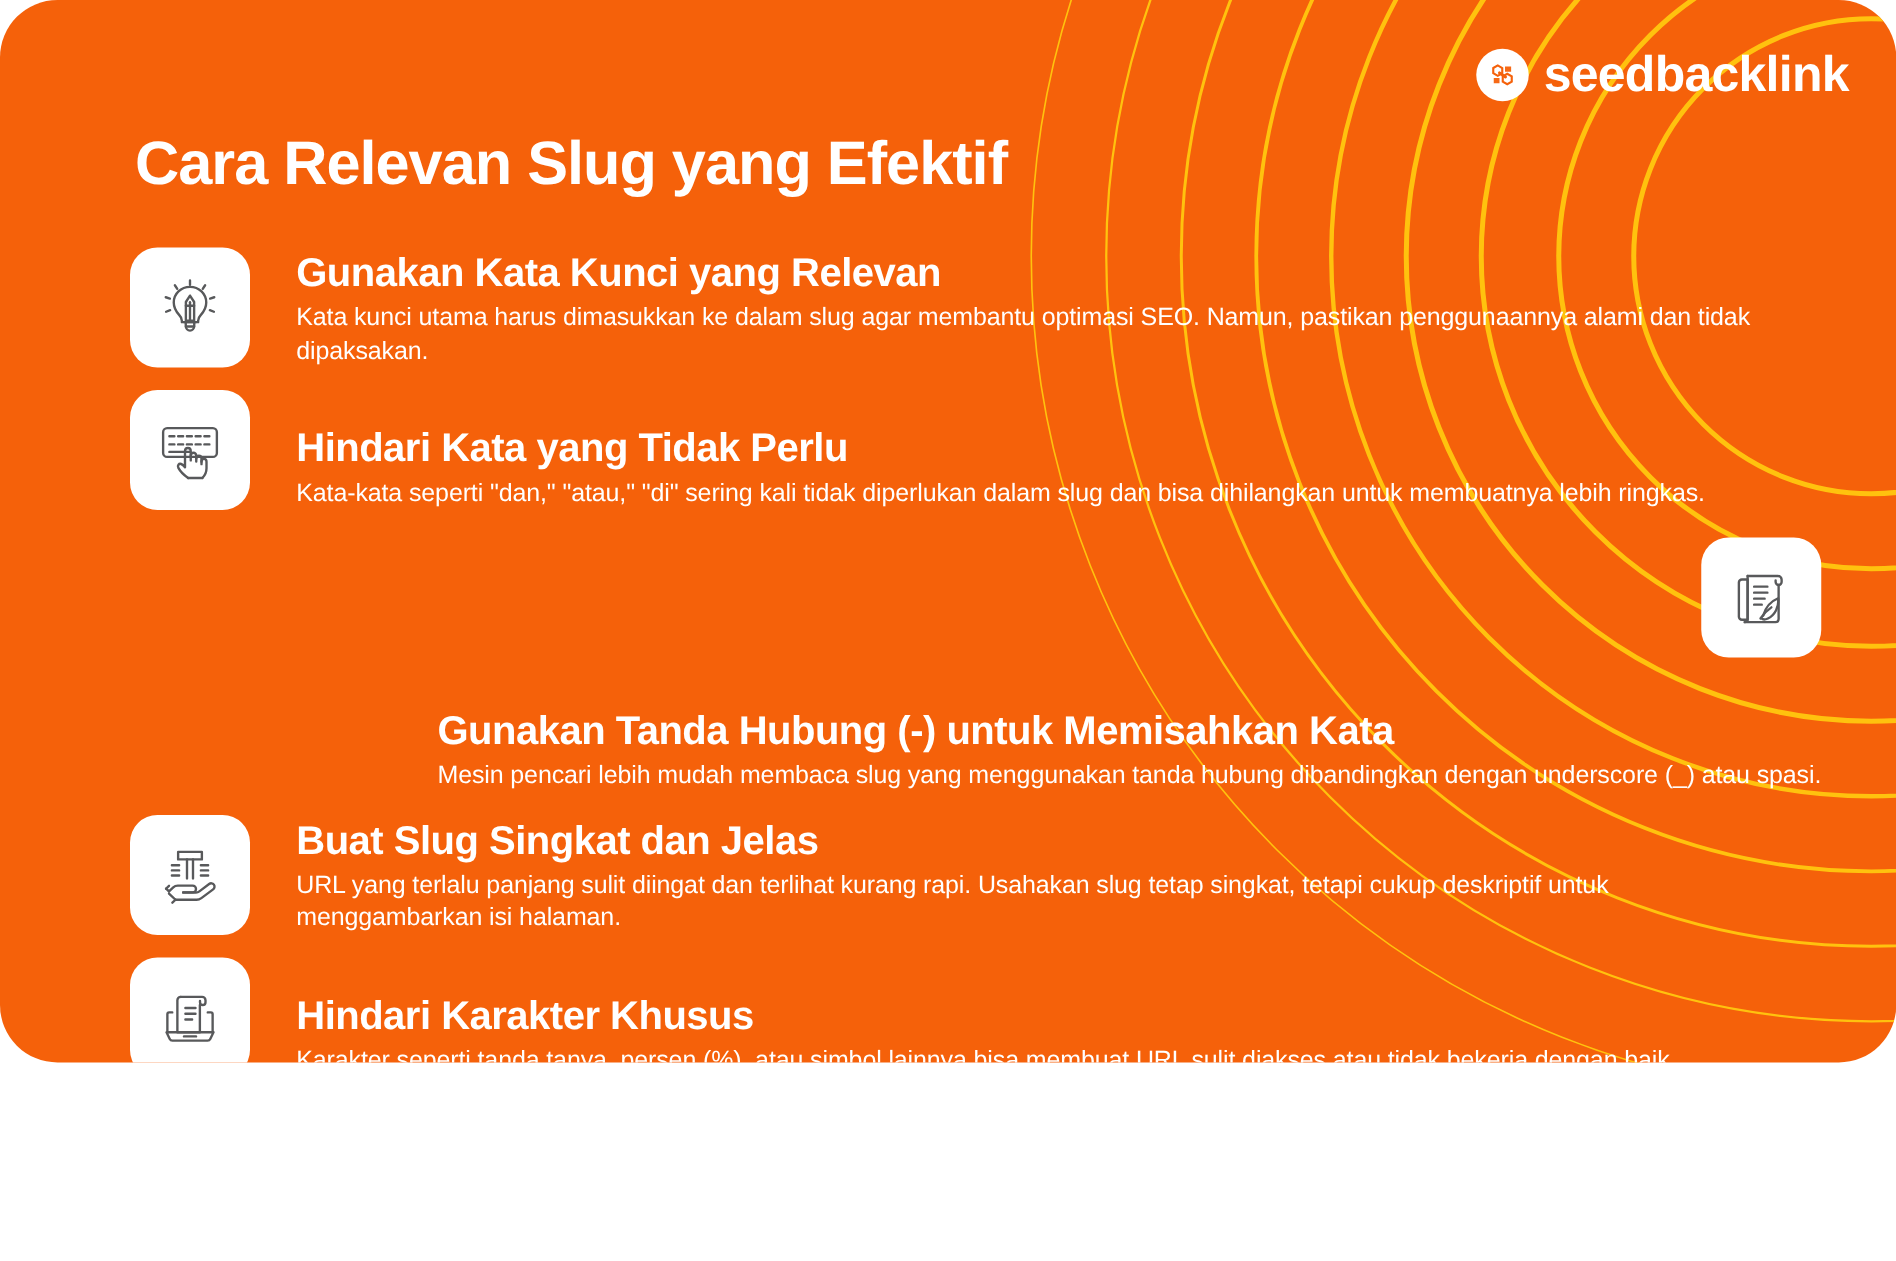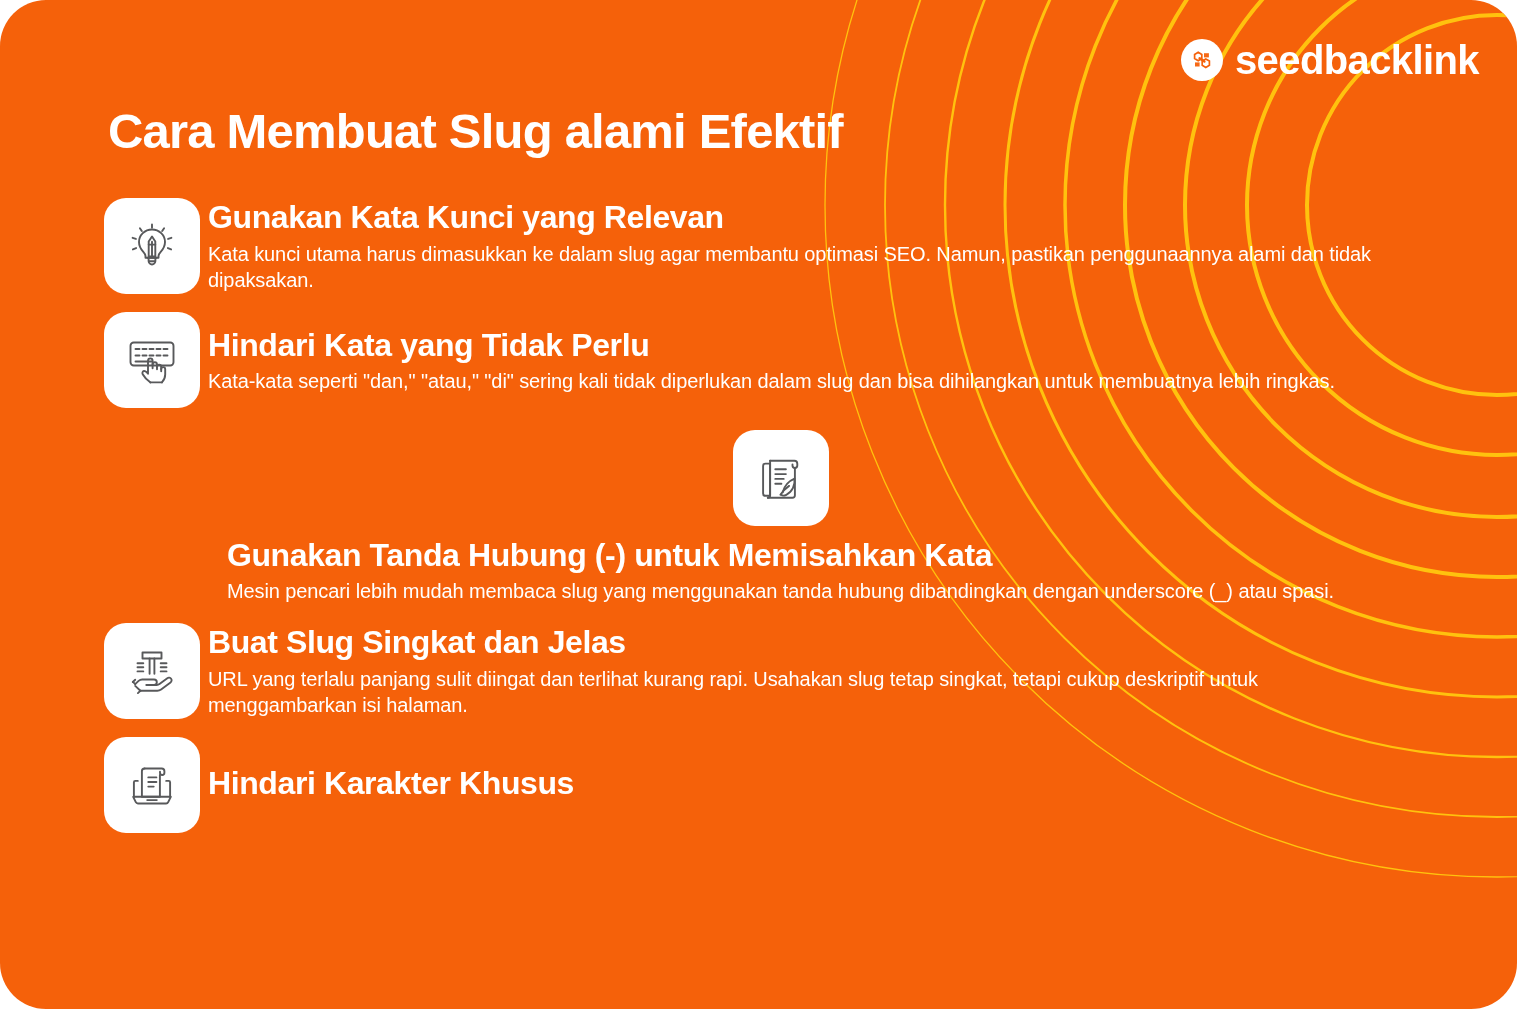--- a/index.html
+++ b/index.html
@@ -12,21 +12,21 @@
     height: 1009px;
     overflow: hidden;
     font-family: "Liberation Sans", sans-serif;
     -webkit-font-smoothing: antialiased;
   }
 
   
   #poster {
     position: relative;
     width: 1517px;
-    height: 1009px;
+    height: 850px;
     box-sizing: border-box;
     background: #F5610A;
     border-radius: 46px;
     overflow: hidden;
   }
 
   
   #arcs {
     position: absolute;
     inset: 0;
@@ -80,22 +80,22 @@
   
   #list {
     position: absolute;
     left: 104px;
     top: 196px;
     right: 60px;
     z-index: 3;
   }
   .item {
     display: flex;
-    align-items: center;
-    gap: 8px;
+    align-items: flex-end;
+    gap: 37px;
     margin-bottom: 14px;
   }
   .item:last-child { margin-bottom: 0; }
 
   .tile {
     flex: 0 0 auto;
     width: 96px;
     height: 96px;
     border-radius: 22px;
     background: #ffffff;
@@ -165,21 +165,21 @@
           <path d="M15.2 16.1 L18.8 14.0 L22.4 16.1 L22.4 20.3 L18.8 22.4 L15.2 20.3 Z" fill="none" stroke="#F5610A" stroke-width="1.7"></path>
           <path d="M12.6 13.3 L17.4 16.6" stroke="#F5610A" stroke-width="2.4" stroke-linecap="round"></path>
           <path d="M17.0 8.2 L21.9 8.2 L21.9 12.4 L17.0 12.4 Z" opacity="0.95"></path>
           <path d="M8.0 17.4 L12.6 17.4 L12.6 21.5 L8.0 21.5 Z" opacity="0.95"></path>
         </g>
       </svg>
     </span>
     <span class="wordmark">seedbacklink</span>
   </div>
 
-  <h1 id="title">Cara Membuat Slug alami Efektif</h1>
+  <h1 id="title">Cara Relevan Slug yang Efektif</h1>
 
   <div id="list">
 
     <div class="item r1">
       <div class="tile">
         <span>
           <svg width="60" height="60" viewBox="0 0 60 60" fill="none" stroke="#58595B" stroke-width="1.9" stroke-linecap="round" stroke-linejoin="round">
             <path d="M30 13.5c-7.2 0-13 5.6-13 12.5 0 4.3 2.2 7.6 4.3 9.9 1.4 1.5 2.2 2.9 2.2 4.6v1.2h13v-1.2c0-1.7.8-3.1 2.2-4.6 2.1-2.3 4.3-5.6 4.3-9.9 0-6.9-5.8-12.5-13-12.5z"></path>
             <path d="M25.6 41.7h8.8"></path>
             <path d="M26.6 41.7v3.1c0 2.1 1.6 3.7 3.4 3.7s3.4-1.6 3.4-3.7v-3.1"></path>
@@ -271,17 +271,18 @@
             <path d="M26.3 22.4h8.1M26.3 27h8.1M26.3 31.6h5.4"></path>
             <path d="M15.8 25.9h-2.5c-.8 0-1.4.6-1.4 1.4v14.5"></path>
             <path d="M44.2 25.9h2.5c.8 0 1.4.6 1.4 1.4v14.5"></path>
             <path d="M11.2 41.8h37.6l-2.6 5.4c-.4.8-1.2 1.3-2.1 1.3H15.9c-.9 0-1.7-.5-2.1-1.3z"></path>
             <path d="M25.2 45.1h9.6"></path>
           </svg>
         </span>
       </div>
       <div class="body">
         <div class="heading">Hindari Karakter Khusus</div>
+        <p class="desc">Karakter seperti tanda tanya, persen (%), atau simbol lainnya bisa membuat URL sulit diakses atau tidak bekerja dengan baik.</p>
       </div>
     </div>
 
   </div>
 </div>
 
 </body></html>

